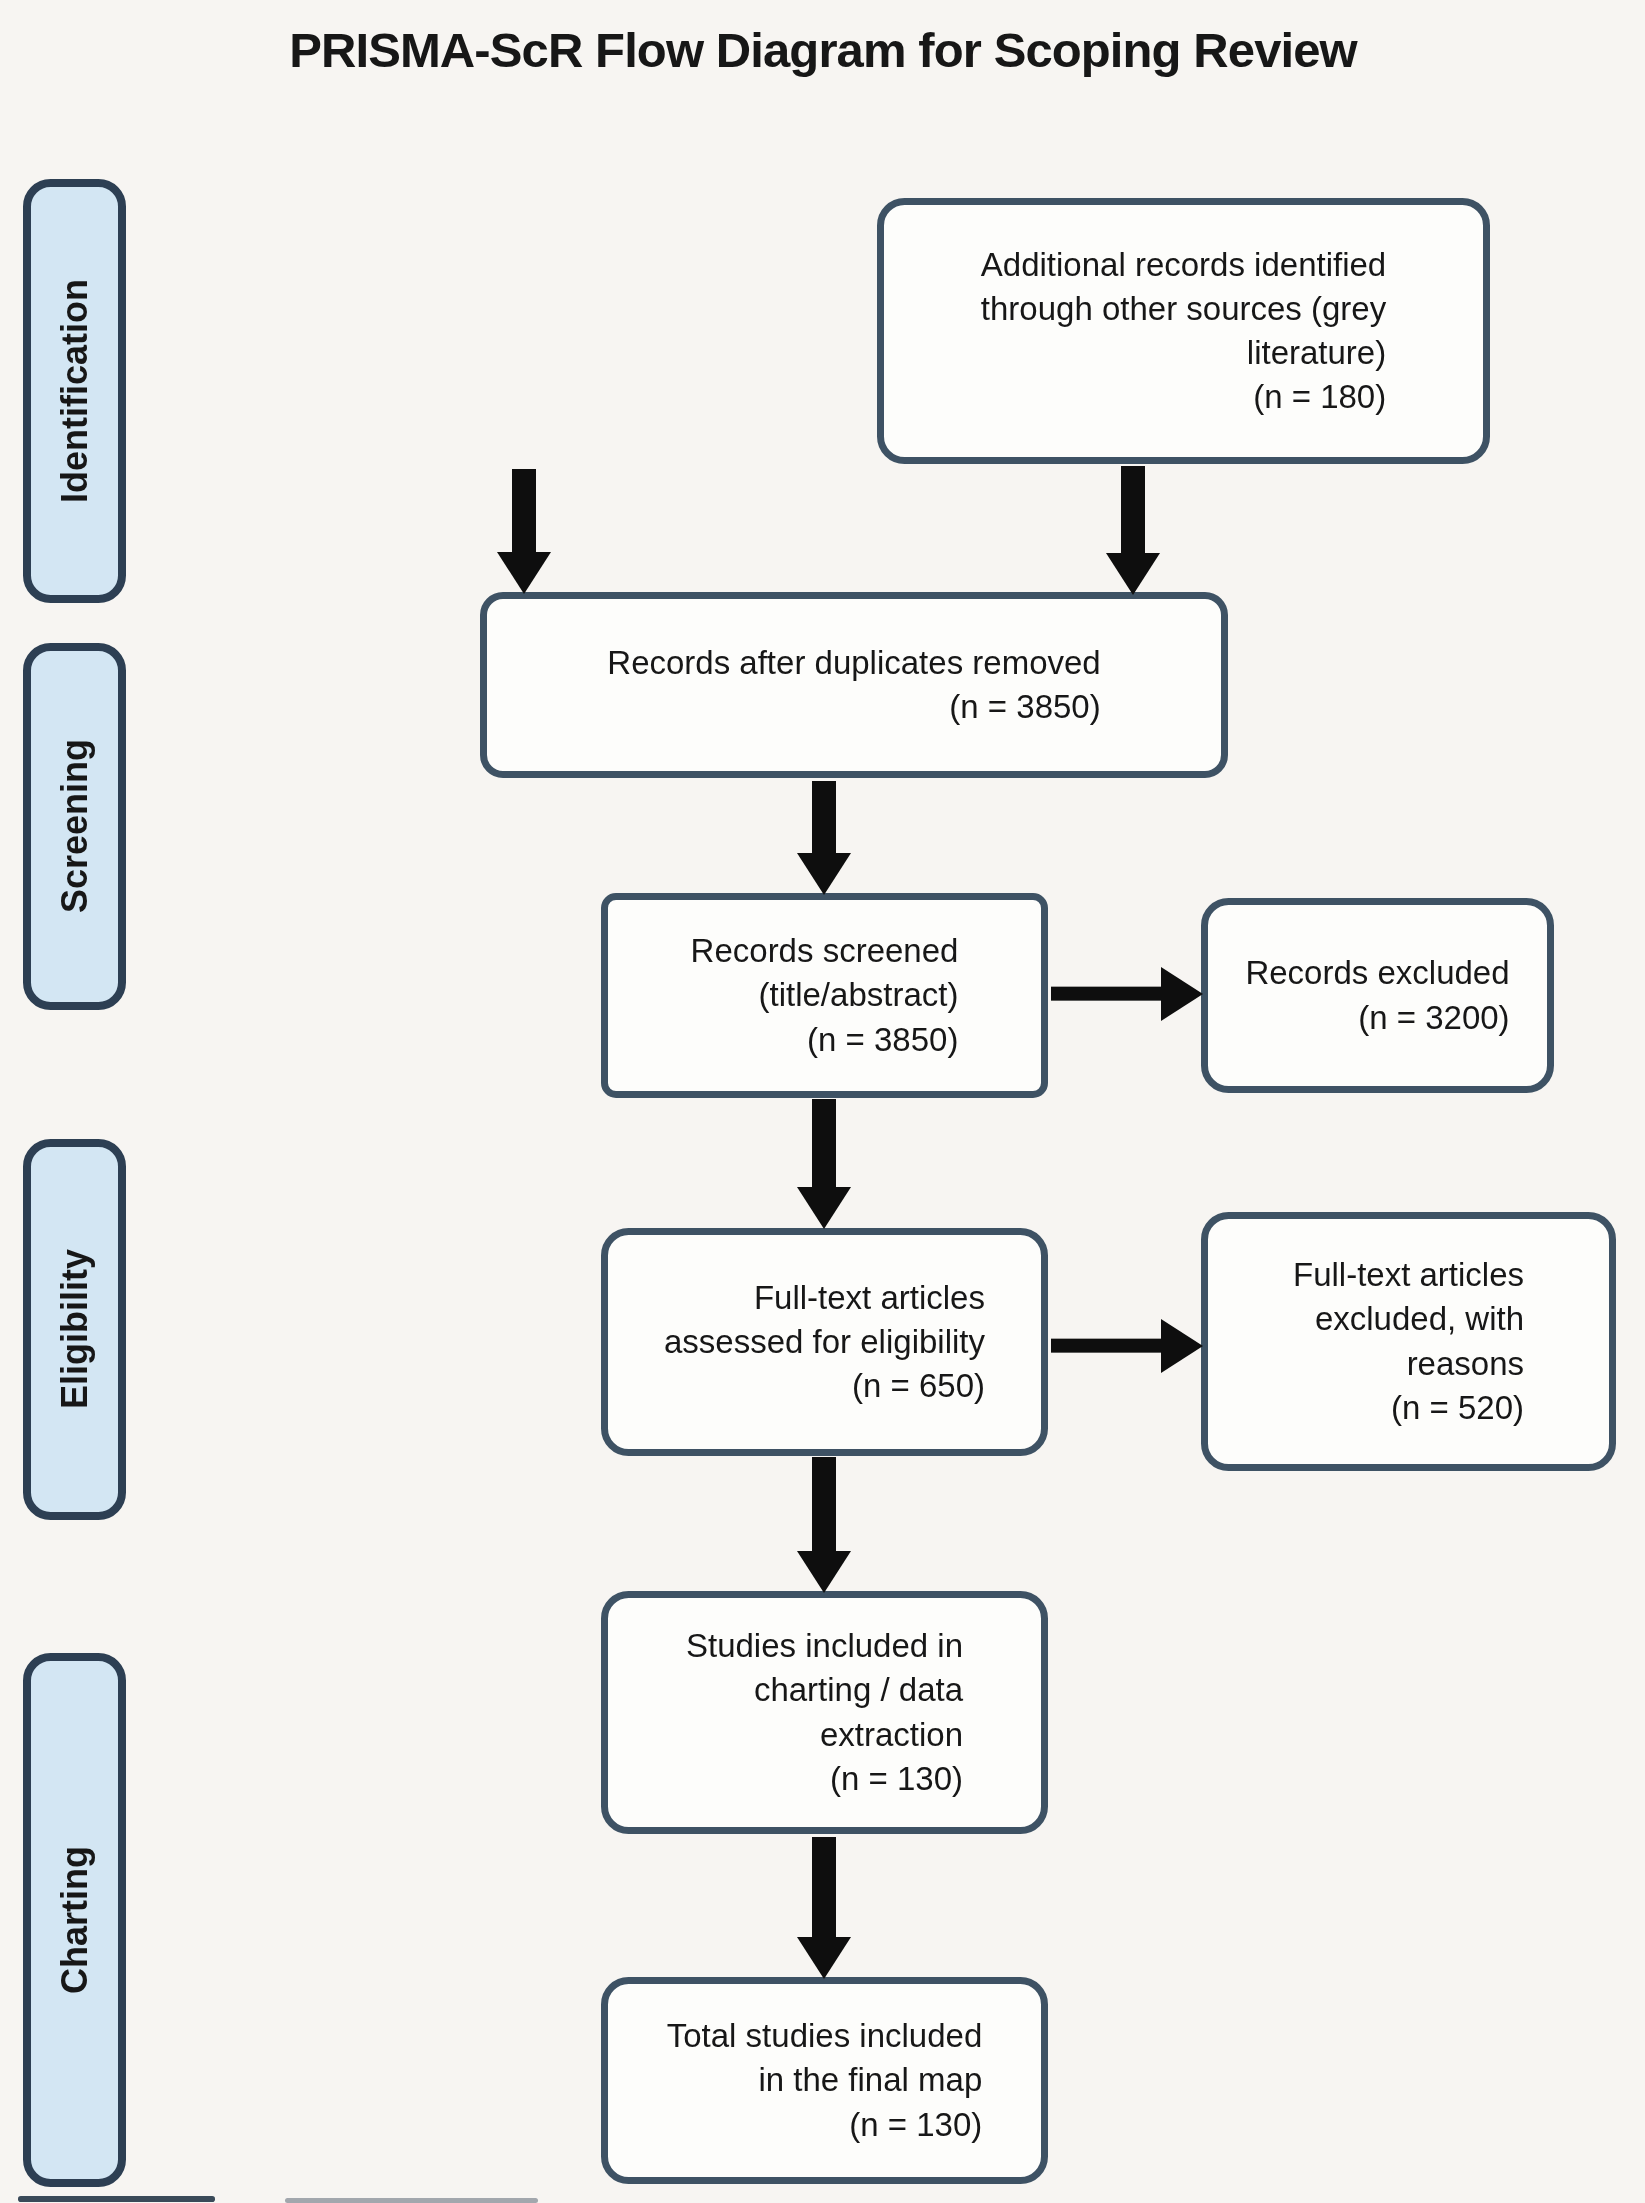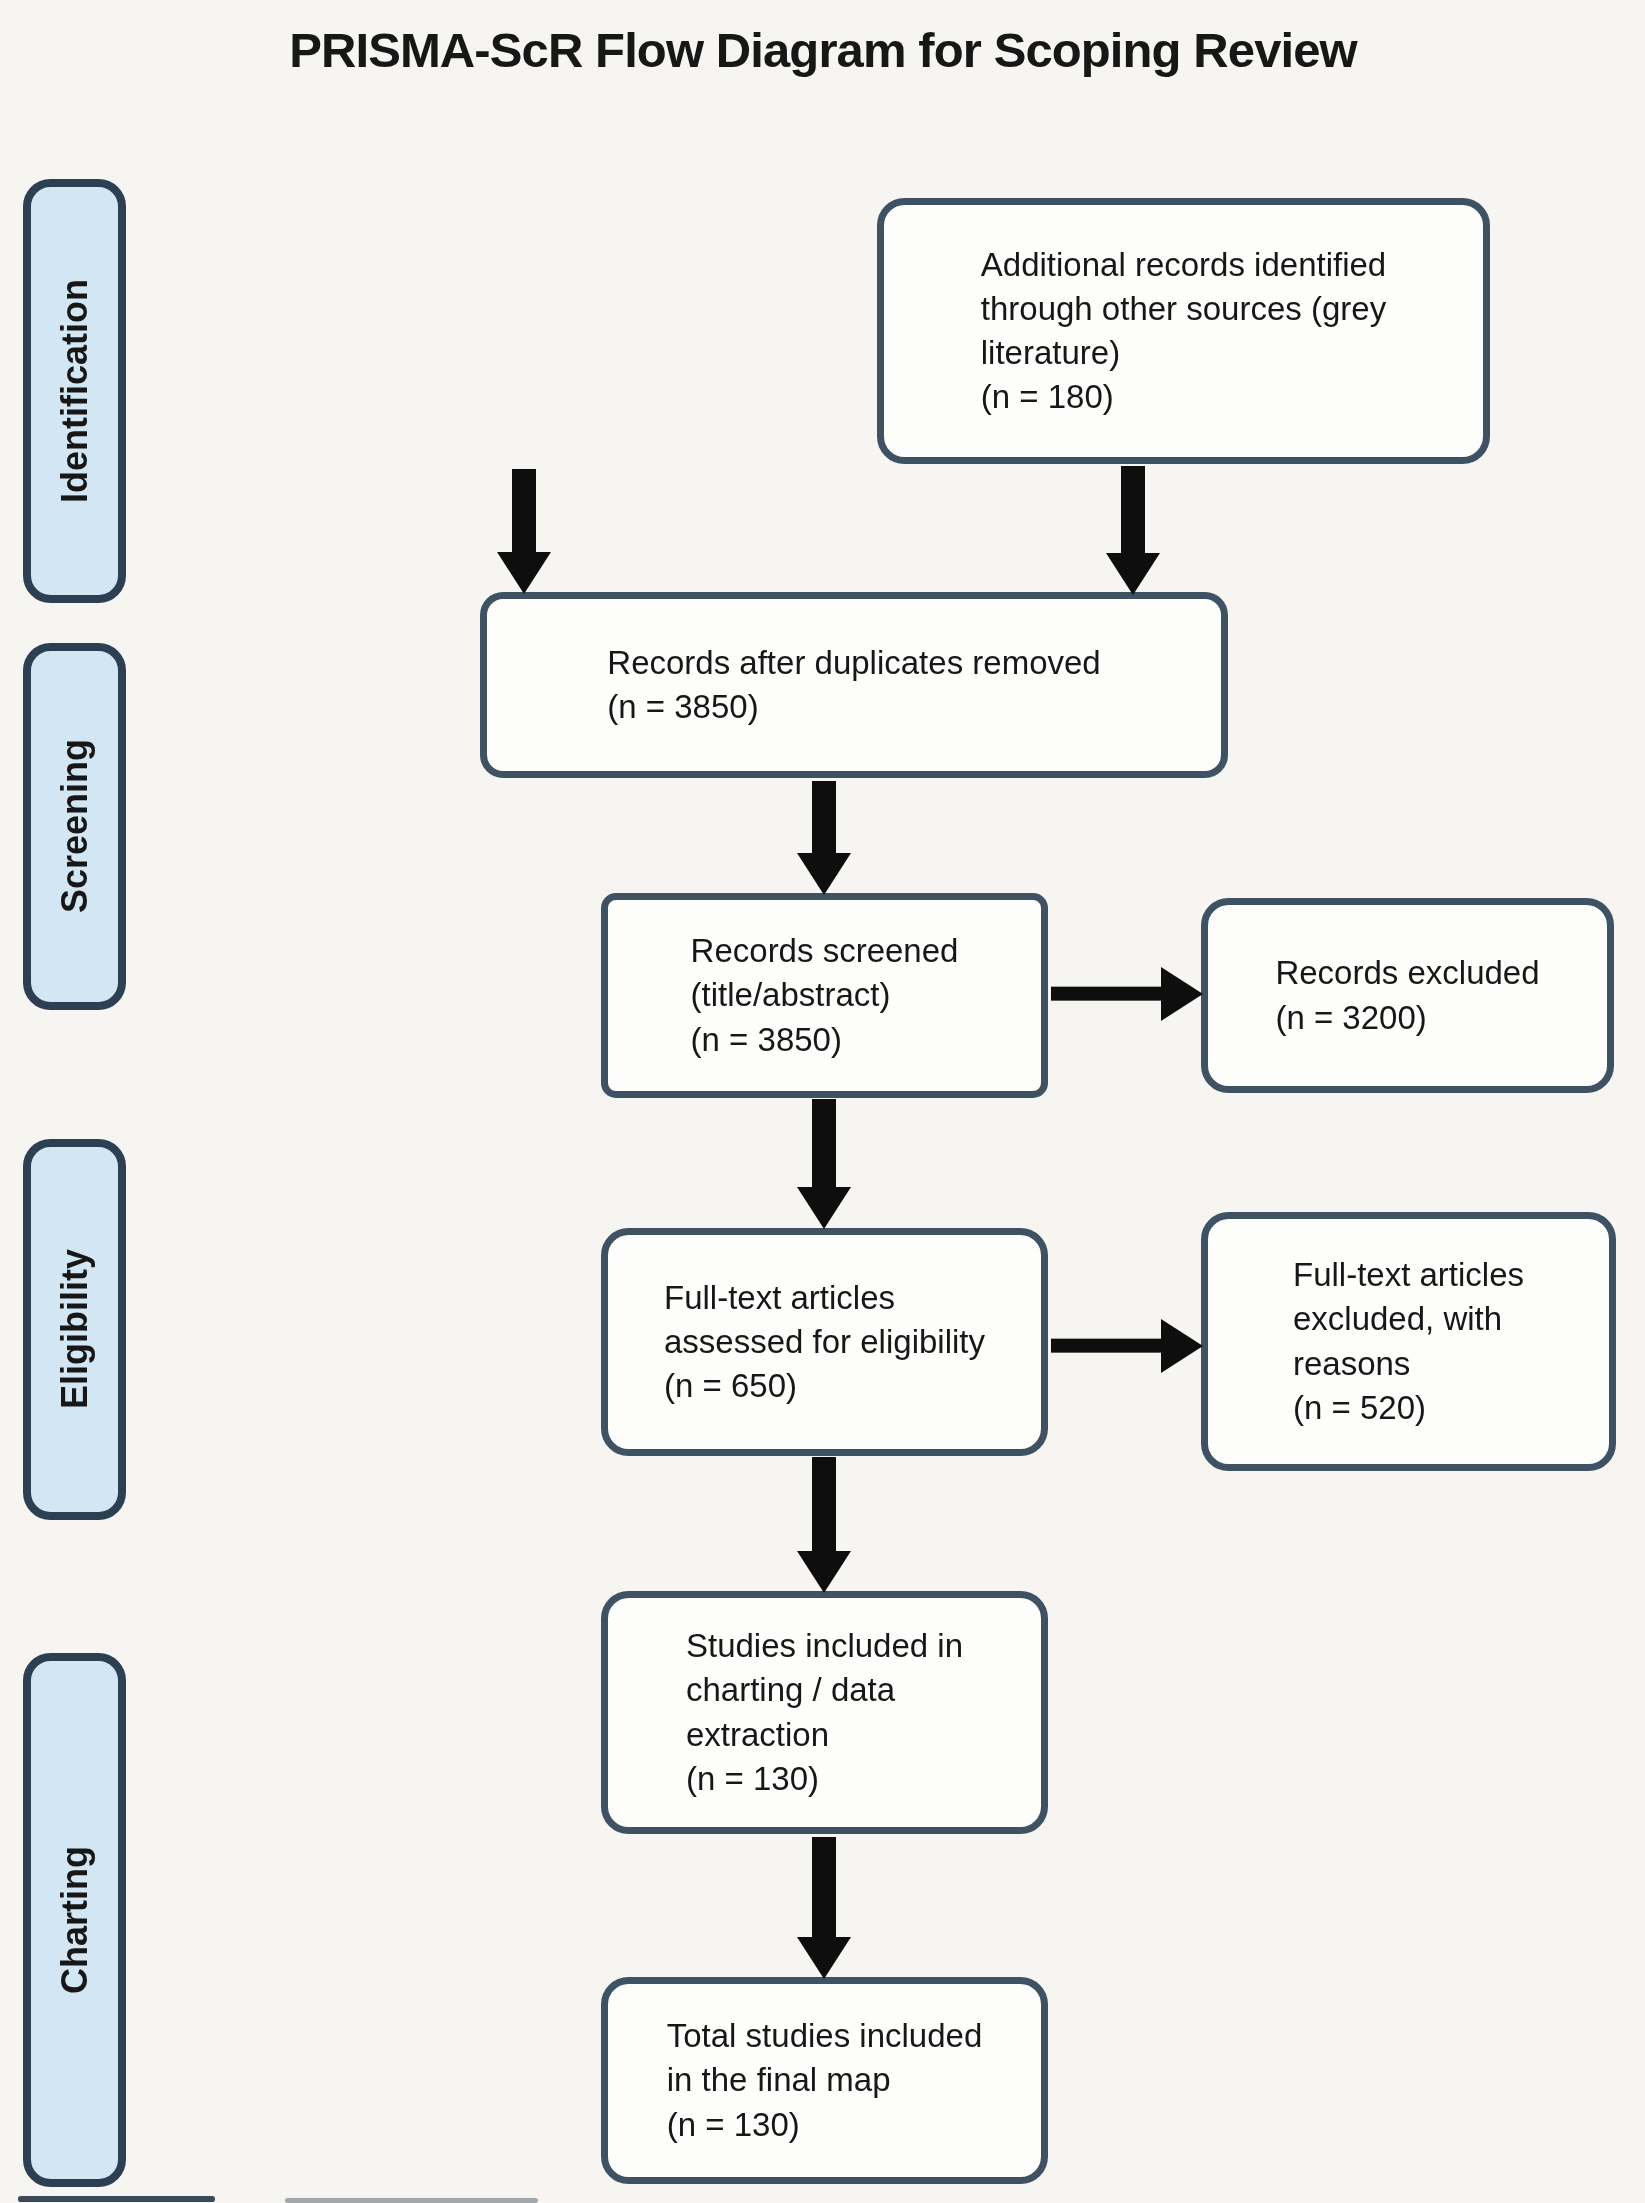--- a/index.html
+++ b/index.html
@@ -36,31 +36,31 @@
   #stage-screening{top:643px;height:367px;}
   #stage-eligibility{top:1139px;height:381px;}
   #stage-charting{top:1653px;height:534px;}
   
   .flow-box{
     position:absolute;box-sizing:border-box;
     background:var(--box-fill,#fdfdfb);
     border:7.3px solid var(--box-border,#3e5264);
     border-radius:27.5px;
     display:flex;align-items:center;justify-content:center;
-    text-align:left;
+    text-align:right;
     font-size:33px;line-height:1.34;
     color:var(--text,#171717);
     padding:9.2px 16.5px;
   }
   .flow-box span{white-space:pre-line;}
   #box-records-identified{left:204px;top:242px;width:595px;height:228px;}
   #box-additional-records{left:877px;top:198px;width:613px;height:266px;}
   #box-after-duplicates{left:480px;top:592px;width:748px;height:186px;border-radius:23px;}
   #box-records-screened{left:601px;top:893px;width:447px;height:205px;border-radius:15px;}
-  #box-records-excluded{left:1201px;top:898px;width:413px;height:195px;}
+  #box-records-excluded{left:1201px;top:898px;width:353px;height:195px;}
   #box-fulltext-assessed{left:601px;top:1228px;width:447px;height:228px;}
   #box-fulltext-excluded{left:1201px;top:1212px;width:415px;height:259px;}
   #box-charting-included{left:601px;top:1591px;width:447px;height:243px;}
   #box-final-included{left:601px;top:1977px;width:447px;height:207px;}
   
   .arrow-down{position:absolute;width:53px;}
   .arrow-down::before{
     content:"";position:absolute;top:0;bottom:39px;left:50%;
     transform:translateX(-50%);width:24px;
     background:var(--arrow,#0e0e0e);

